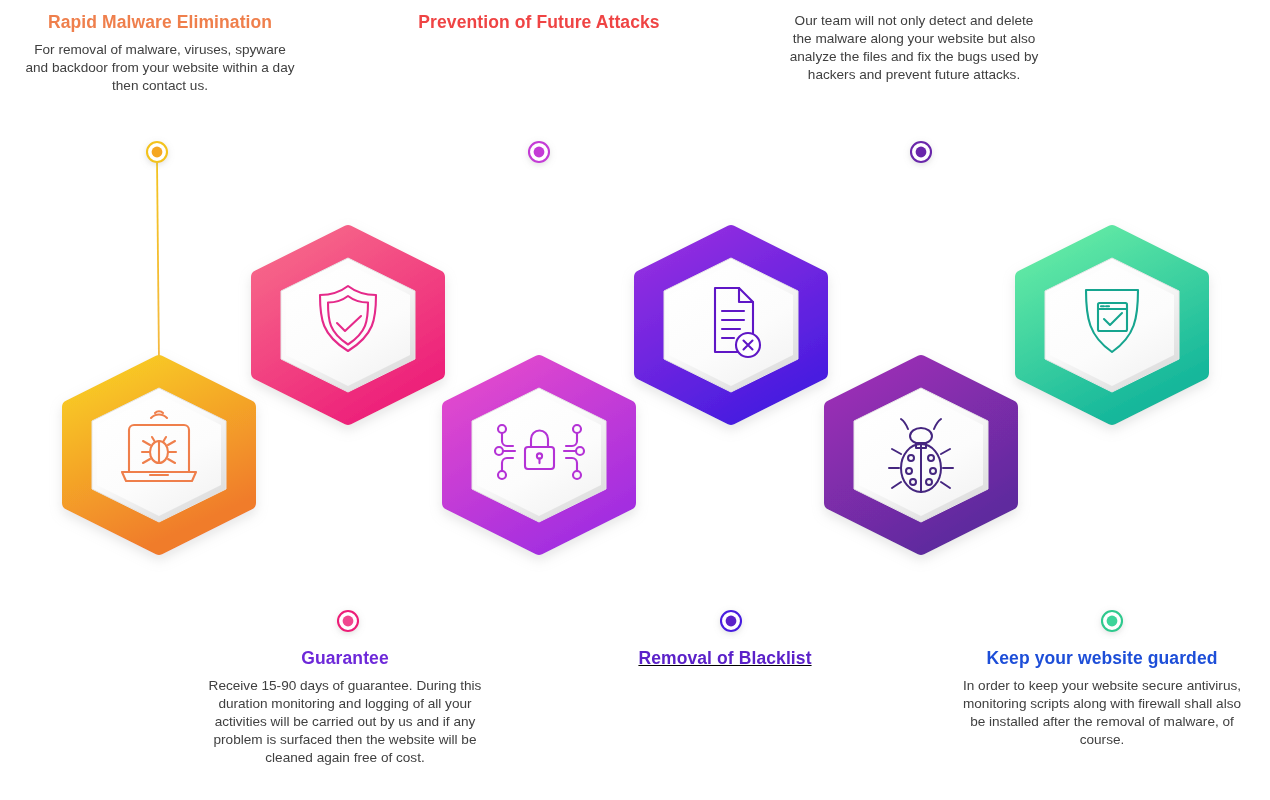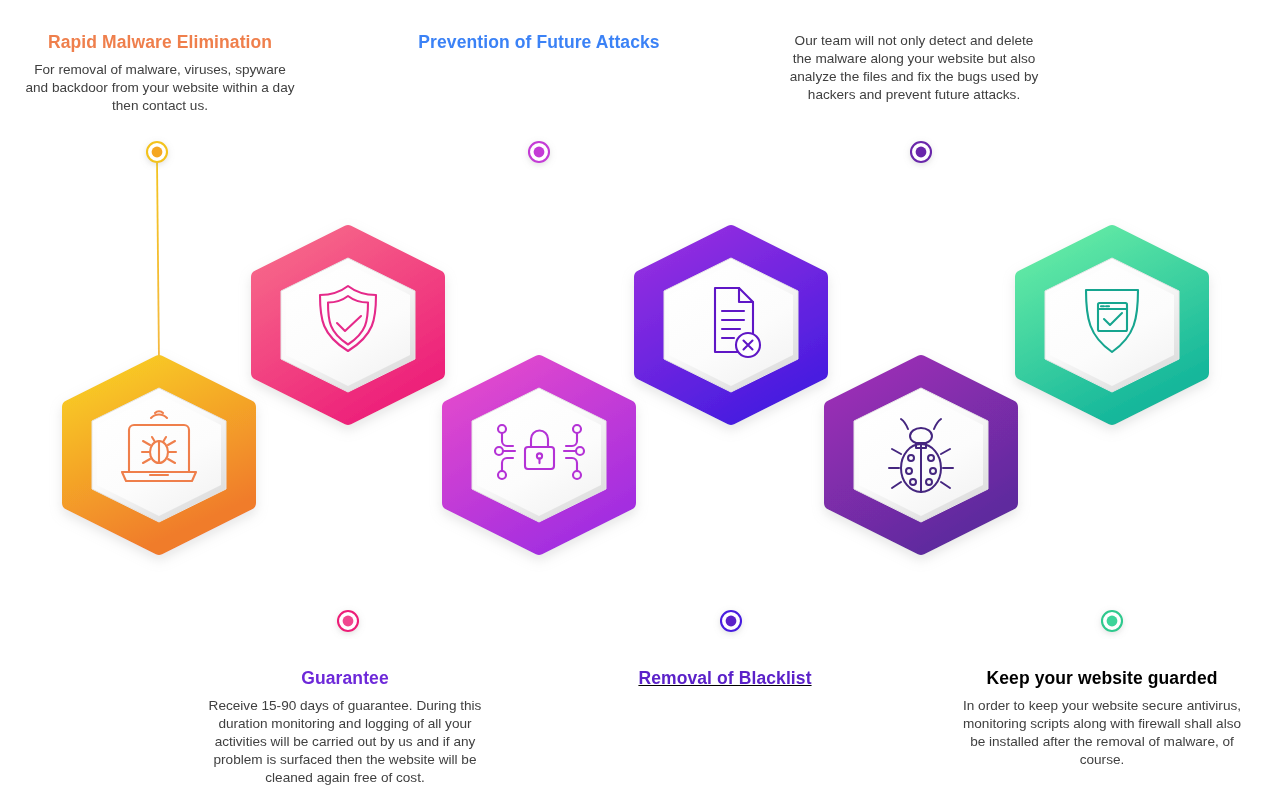--- a/index.html
+++ b/index.html
@@ -16,21 +16,20 @@
     position: relative;
     width: 1270px;
     height: 800px;
     background: #ffffff;
   }
 
   
   .textblock {
     position: absolute;
     text-align: center;
-    margin-top: 20px;
   }
   .tb-title {
     font-size: 17.5px;
     font-weight: bold;
     letter-spacing: .1px;
     line-height: 1.25;
     margin-bottom: 7px;
     white-space: nowrap;
   }
   .tb-body {
@@ -276,34 +275,34 @@
       </g>
     </g>
   </svg>
 
   <div class="textblock tb-top" id="tb-0">
     <div class="tb-title" style="color:#ef7f4c">Rapid Malware Elimination</div>
     <div class="tb-body">For removal of malware, viruses, spyware and backdoor from your website within a day then contact us.</div>
   </div>
 
   <div class="textblock tb-top" id="tb-1">
-    <div class="tb-title" style="color:#3b82f6">Prevention of Future Attacks</div>
+    <div class="tb-title" style="color:#ef4444">Prevention of Future Attacks</div>
   </div>
 
   <div class="textblock tb-top" id="tb-2">
     <div class="tb-body">Our team will not only detect and delete the malware along your website but also analyze the files and fix the bugs used by hackers and prevent future attacks.</div>
   </div>
 
   <div class="textblock tb-bot" id="tb-3">
     <div class="tb-title" style="color:#6d28d9">Guarantee</div>
     <div class="tb-body">Receive 15-90 days of guarantee. During this duration monitoring and logging of all your activities will be carried out by us and if any problem is surfaced then the website will be cleaned again free of cost.</div>
   </div>
 
   <div class="textblock tb-bot" id="tb-4">
     <div class="tb-title" style="color:#5b21c9">Removal of Blacklist</div>
   </div>
 
   <div class="textblock tb-bot" id="tb-5">
-    <div class="tb-title" style="color:#000000">Keep your website guarded</div>
+    <div class="tb-title" style="color:#1d4ed8">Keep your website guarded</div>
     <div class="tb-body">In order to keep your website secure antivirus, monitoring scripts along with firewall shall also be installed after the removal of malware, of course.</div>
   </div>
 
 </div>
 
 </body></html>

